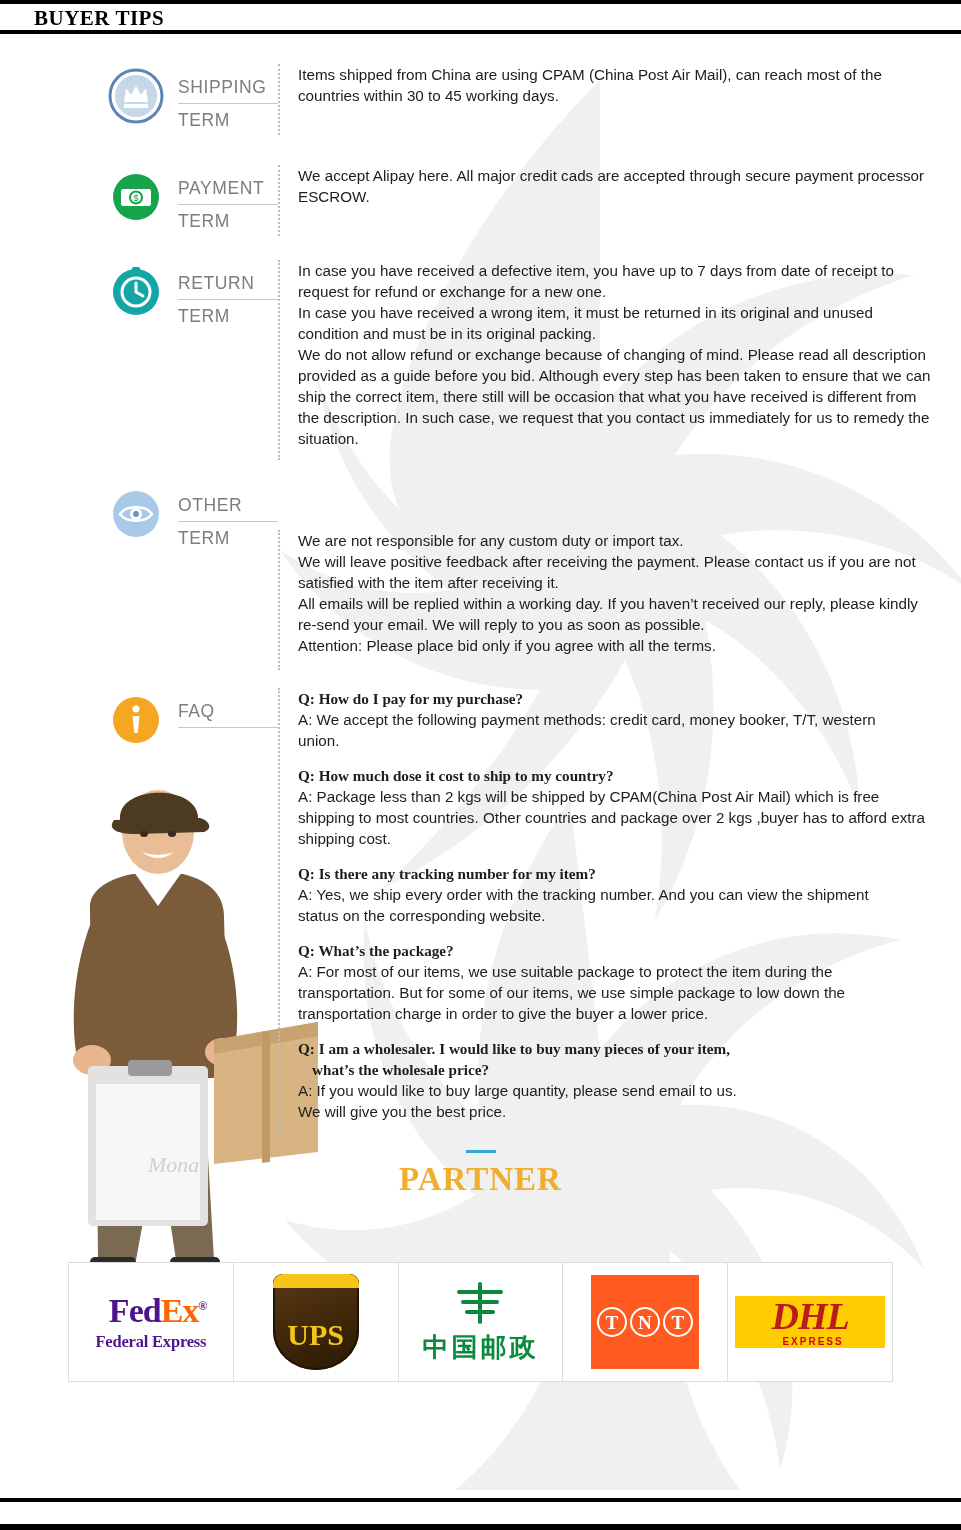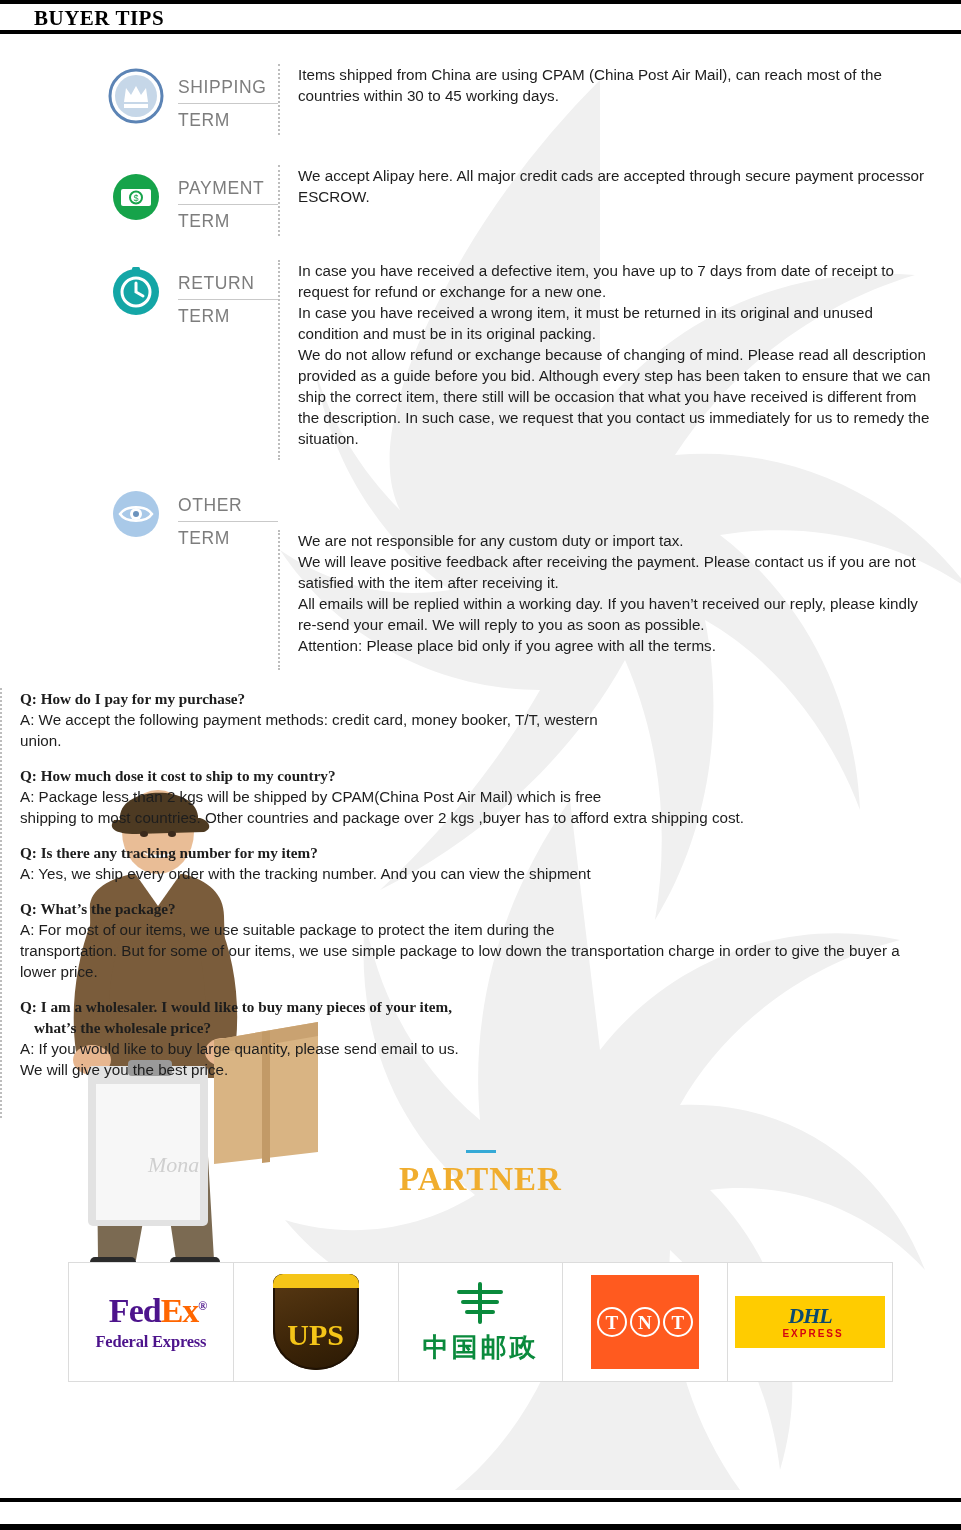--- a/index.html
+++ b/index.html
@@ -165,21 +165,21 @@
     font-size: 19px; line-height:1;
   }
 
   
   .dhl-box {
     width: 150px; height: 52px; background:#ffcc00;
     display:flex; flex-direction:column; align-items:center; justify-content:center;
   }
   .dhl-box .d1 {
     font-family:"Liberation Serif", serif; font-style: italic; font-weight:bold;
-    color:#0c4a6e; font-size: 22px; line-height:1; letter-spacing:-1px;
+    color:#b91c1c; font-size: 38px; line-height:1; letter-spacing:-1px;
   }
   .dhl-box .d2 {
     font-family:"Liberation Sans", sans-serif; font-weight:bold; color:#d40511;
     font-size: 10px; letter-spacing: 2px; margin-top:1px;margin-left:6px;
   }
 
   
   .courier { position:absolute; left: 18px; top: 760px; width: 300px; height: 530px; z-index: 1; }
 
   
@@ -345,37 +345,51 @@
     </div>
     <div class="sec-right" style="min-height:140px;margin-top:48px;">
       <p>We are not responsible for any custom duty or import tax.</p>
       <p>We will leave positive feedback after receiving the payment. Please contact us if you are not satisfied with the item after receiving it.</p>
       <p>All emails will be replied within a working day. If you haven’t received our reply, please kindly re-send your email. We will reply to you as soon as possible.</p>
       <p>Attention: Please place bid only if you agree with all the terms.</p>
     </div>
   </div>
 
   <div class="section" style="min-height:440px; padding-top:18px;">
+    <div class="sec-left">
+      <div class="icon-wrap">
+        <svg width="56" height="56" viewBox="0 0 56 56">
+          <circle cx="28" cy="28" r="23" fill="#f5a623"></circle>
+          <circle cx="28" cy="17" r="3.4" fill="#ffffff"></circle>
+          <path d="M24.5 24 L31.5 24 L29.6 41 L26.4 41 Z" fill="#ffffff"></path>
+        </svg>
+      </div>
+      <div class="label-wrap">
+        <div class="label-line1">FAQ</div>
+        <div class="label-rule"></div>
+      </div>
+    </div>
     <div class="sec-right" style="min-height:430px;">
 
       <div class="faq-block">
         <p class="faq-q">Q: How do I pay for my purchase?</p>
         <p class="faq-a">A: We accept the following payment methods: credit card, money booker, T/T, western</p>
         <p class="faq-a indent">union.</p>
       </div>
 
       <div class="faq-block">
         <p class="faq-q">Q: How much dose it cost to ship to my country?</p>
         <p class="faq-a">A: Package less than 2 kgs will be shipped by CPAM(China Post Air Mail) which is free</p>
         <p class="faq-a indent">shipping to most countries. Other countries and package over 2 kgs ,buyer has to afford extra shipping cost.</p>
       </div>
 
       <div class="faq-block">
         <p class="faq-q">Q: Is there any tracking number for my item?</p>
         <p class="faq-a">A: Yes, we ship every order with the tracking number. And you can view the shipment</p>
+        <p class="faq-a indent">status on the corresponding website.</p>
       </div>
 
       <div class="faq-block">
         <p class="faq-q">Q: What’s the package?</p>
         <p class="faq-a">A: For most of our items, we use suitable package to protect the item during the</p>
         <p class="faq-a indent">transportation. But for some of our items, we use simple package to low down the transportation charge in order to give the buyer a lower price.</p>
       </div>
 
       <div class="faq-block">
         <p class="faq-q">Q: I am a wholesaler. I would like to buy many pieces of your item,</p>

